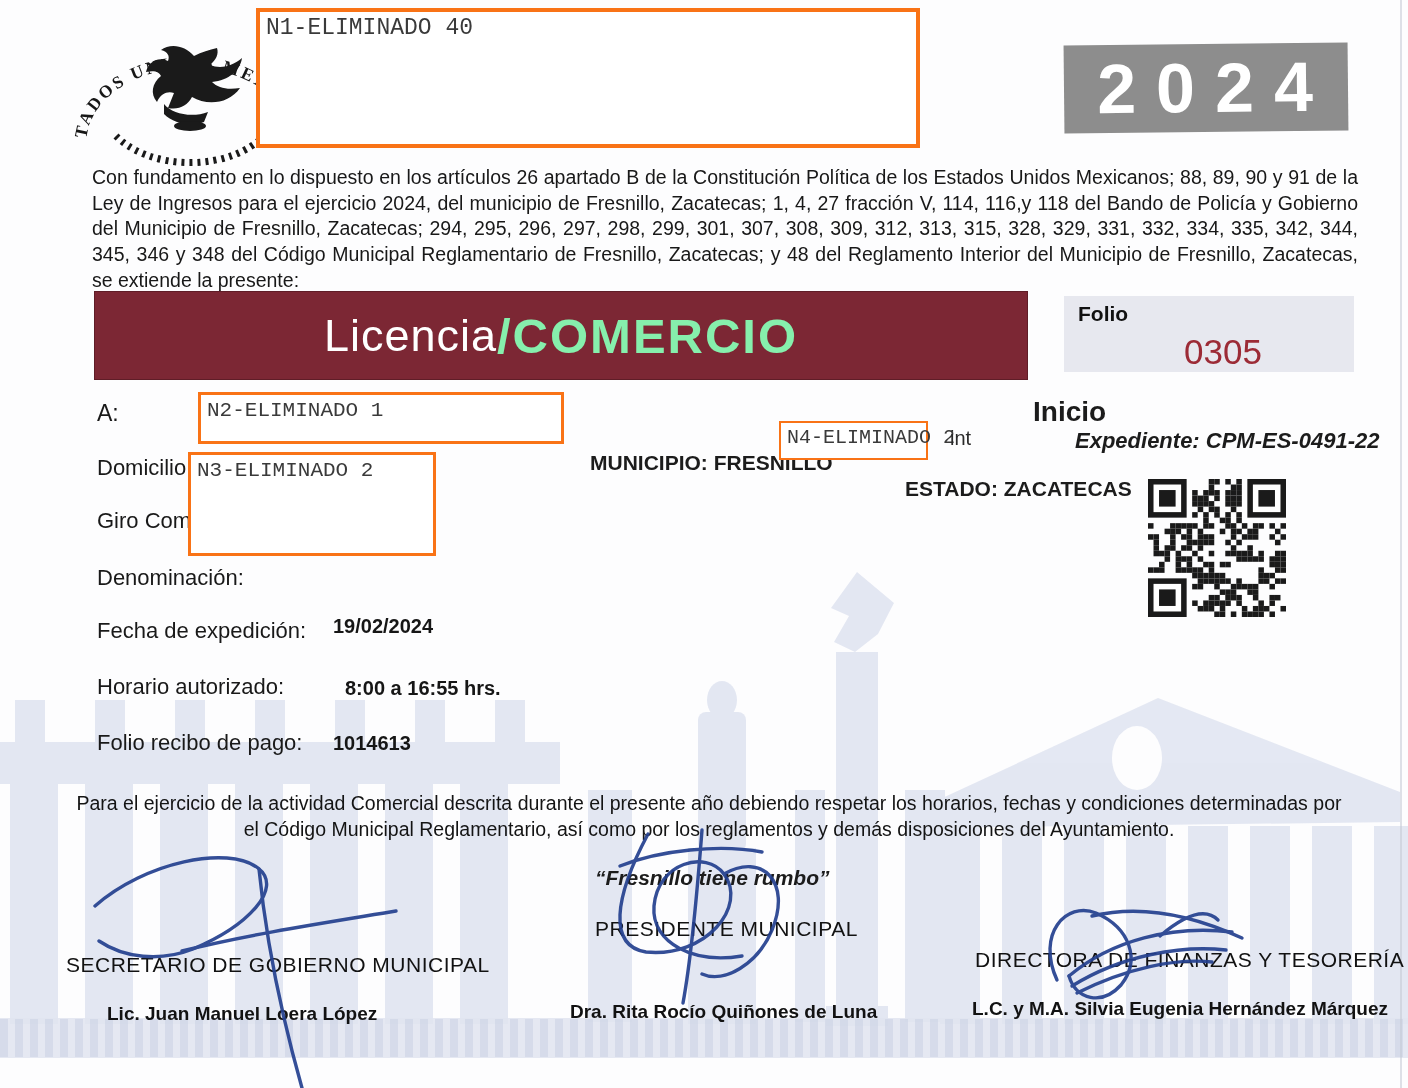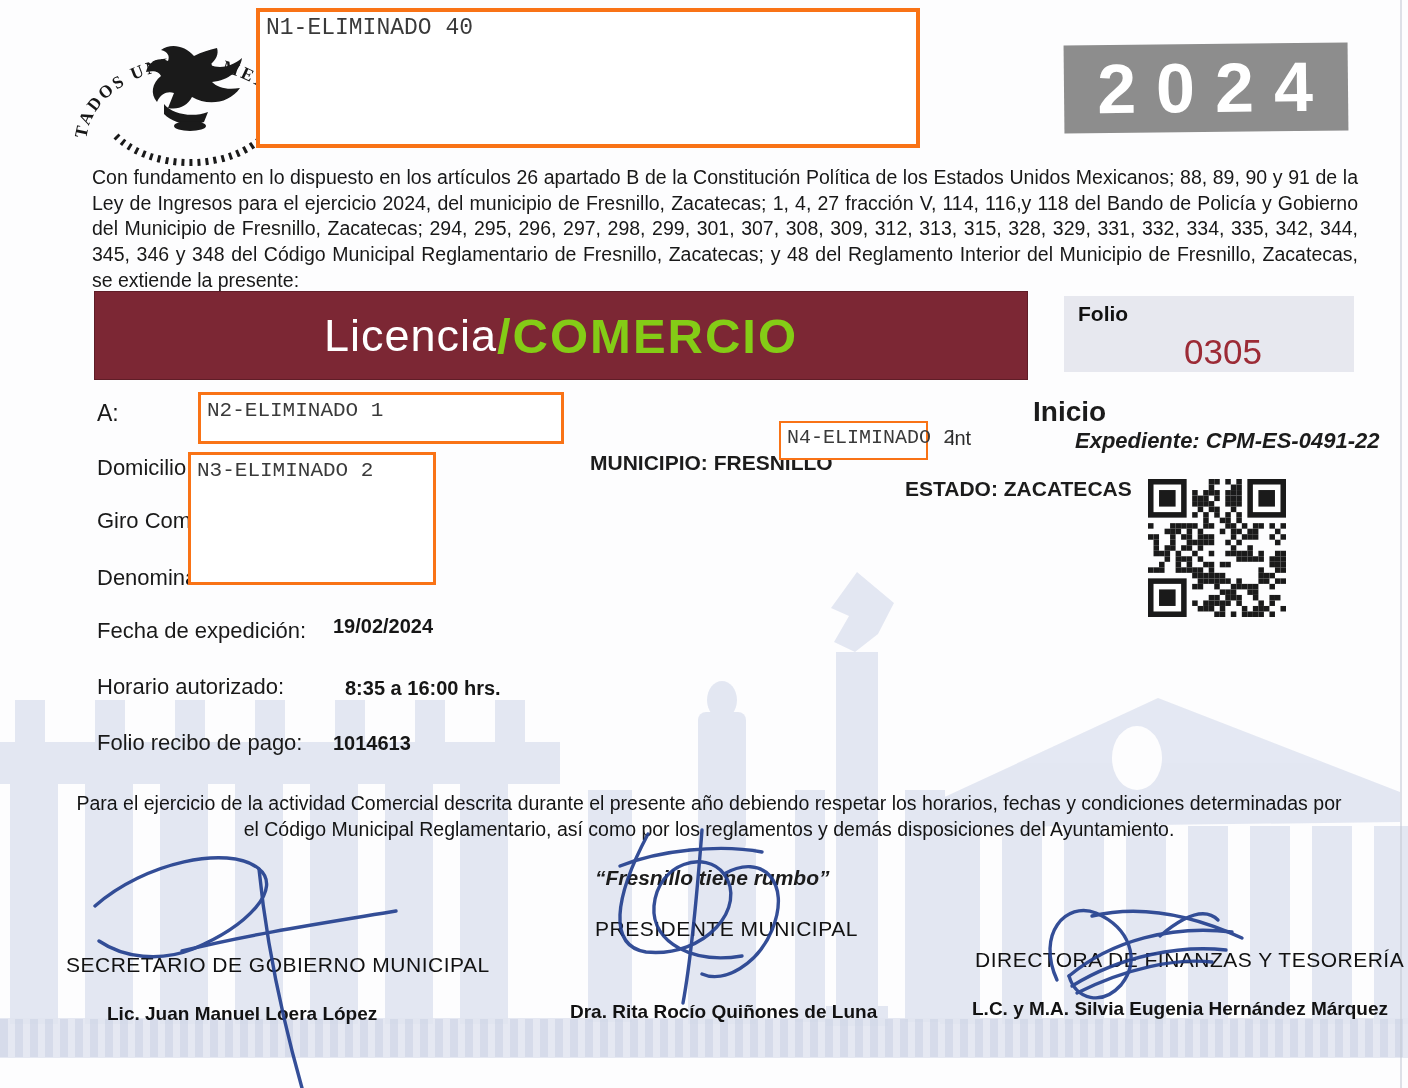--- a/index.html
+++ b/index.html
@@ -16,21 +16,21 @@
   #seal{left:68px;top:4px;width:244px;height:166px;z-index:2;}
   
   .redact{
     background:#fff;border:3px solid #f97316;z-index:3;
     font-family:"Liberation Mono","DejaVu Sans Mono",monospace;
     font-size:21px;color:#3a3a3a;padding:3px 6px;box-sizing:border-box;
     white-space:nowrap;overflow:visible;line-height:1.2;
   }
   #n1-box{left:256px;top:8px;width:664px;height:140px;border-width:4px;font-size:23px;}
   #n2-box{left:198px;top:392px;width:366px;height:52px;}
-  #n3-box{left:188px;top:452px;width:248px;height:133px;}
+  #n3-box{left:188px;top:452px;width:248px;height:104px;}
   #n4-box{left:779px;top:421px;width:149px;height:39px;border-width:2px;font-size:20px;}
   #n4-suffix{left:950px;top:427px;font-size:20px;color:#2a2a2a;z-index:3;}
   
   #year-badge{
     left:1064px;top:44px;width:284px;height:88px;background:#8d8d8d;
     color:#fff;font-weight:800;font-size:70px;letter-spacing:20px;
     display:flex;align-items:center;justify-content:center;padding-left:18px;
     box-sizing:border-box;transform:rotate(-0.6deg);z-index:2;
   }
   
@@ -38,21 +38,21 @@
     text-align:justify;color:#181818;z-index:2;}
   #notice{left:69px;top:790px;width:1280px;font-size:19.5px;line-height:1.35;
     text-align:center;color:#141414;z-index:2;}
   
   #banner{
     left:95px;top:292px;width:932px;height:87px;background:#7c2734;
     display:flex;align-items:center;justify-content:center;z-index:2;
     box-shadow:0 0 0 1px #5f1d27;
   }
   #banner .light{color:#fff;font-size:45px;font-weight:400;letter-spacing:1px;}
-  #banner .bold{color:#84cc16;font-size:49px;font-weight:800;letter-spacing:2px;}
+  #banner .bold{color:#86efac;font-size:49px;font-weight:800;letter-spacing:2px;}
   
   #folio-box{left:1064px;top:296px;width:290px;height:76px;background:#e7e8ef;z-index:2;}
   #folio-label{position:absolute;left:14px;top:6px;font-weight:700;font-size:21px;color:#111;text-align:right;}
   #folio-value{position:absolute;left:120px;top:36px;font-size:35px;color:#9c2b36;}
   
   .lbl{font-size:22px;color:#191919;z-index:2;}
   .val{font-size:20px;font-weight:700;color:#161616;z-index:2;}
   #a-label{left:97px;top:400px;font-size:23px;}
   #domicilio-label{left:97px;top:455px;}
   #giro-label{left:97px;top:508px;z-index:1;}
@@ -510,21 +510,21 @@
       </svg>
   </div>
 
   <div id="giro-label" class="abs lbl">Giro Com</div>
   <div id="denominacion-label" class="abs lbl">Denominación:</div>
 
   <div id="fecha-label" class="abs lbl">Fecha de expedición:</div>
   <div id="fecha-value" class="abs val">19/02/2024</div>
 
   <div id="horario-label" class="abs lbl">Horario autorizado:</div>
-  <div id="horario-value" class="abs val">8:35 a 16:00 hrs.</div>
+  <div id="horario-value" class="abs val">8:00 a 16:55 hrs.</div>
 
   <div id="foliopago-label" class="abs lbl">Folio recibo de pago:</div>
   <div id="foliopago-value" class="abs val">1014613</div>
 
   <div id="notice" class="abs">Para el ejercicio de la actividad Comercial descrita durante el presente año debiendo respetar los horarios, fechas y condiciones determinadas por el Código Municipal Reglamentario, así como por los reglamentos y demás disposiciones del Ayuntamiento.</div>
 
   <div id="slogan" class="abs">“Fresnillo tiene rumbo”</div>
   <div id="presidente-title" class="abs title">PRESIDENTE MUNICIPAL</div>
   <div id="secretario-title" class="abs title">SECRETARIO DE GOBIERNO MUNICIPAL</div>
   <div id="secretario-name" class="abs name">Lic. Juan Manuel Loera López</div>

